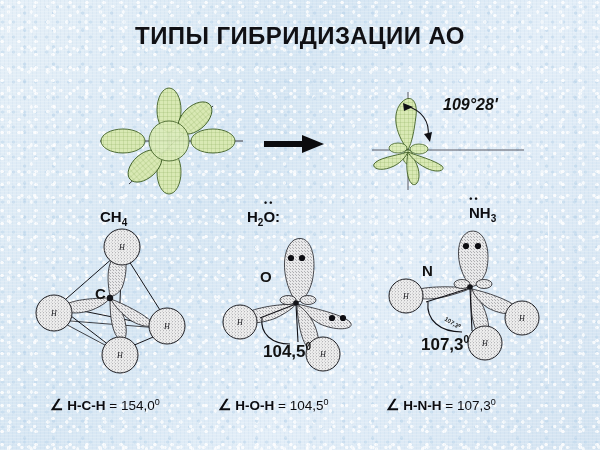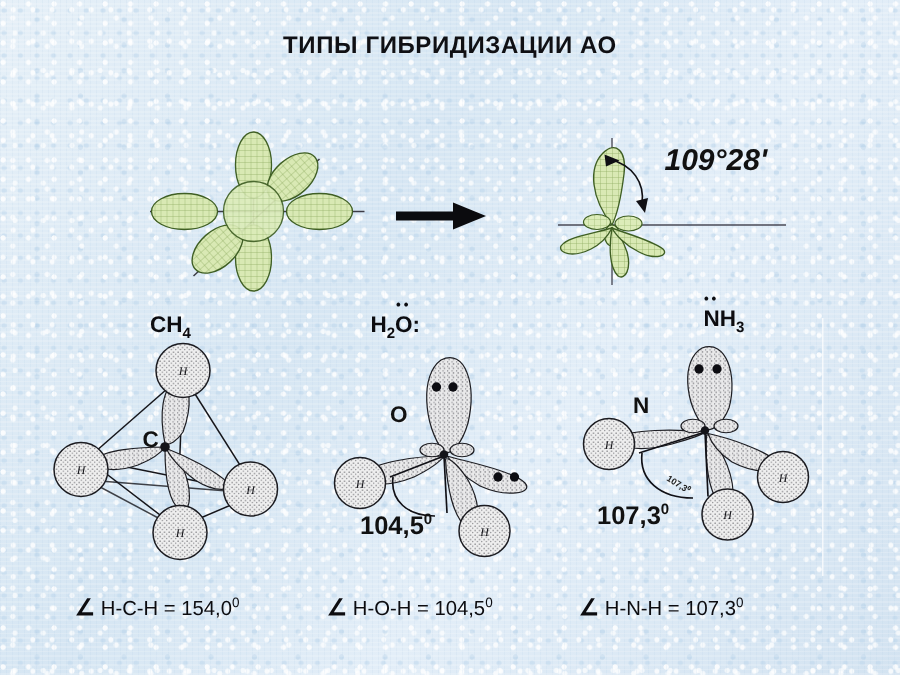--- a/index.html
+++ b/index.html
@@ -27,51 +27,51 @@
     position:absolute;inset:0;opacity:.5;pointer-events:none;
     background-image:
       repeating-linear-gradient(0deg, rgba(255,255,255,.35) 0 1px, rgba(255,255,255,0) 1px 3px),
       repeating-linear-gradient(90deg, rgba(172,201,226,.28) 0 1px, rgba(255,255,255,0) 1px 4px);
   }
   .wrap{position:absolute;inset:0;}
 
   
   #title{
     position:absolute;left:0;right:0;top:22px;text-align:center;
-    font-size:16px;font-weight:bold;color:#101014;letter-spacing:.4px;
+    font-size:24px;font-weight:bold;color:#101014;letter-spacing:.4px;
   }
   #subtitle{
     position:absolute;left:0;right:0;top:49px;text-align:center;
     font-size:19px;font-weight:bold;font-style:italic;color:#d04a1e;
   }
   #subtitle .sup{font-size:11px;vertical-align:super;font-style:italic;}
 
   
   .abs{position:absolute;white-space:nowrap;}
 
   .mol-label{font-size:15px;font-weight:bold;color:#0c0c10;}
   .mol-label .sub{font-size:10px;vertical-align:sub;}
   .dots-over{position:relative;display:inline-block;}
   .dots-over .dd{
     position:absolute;top:-7px;left:50%;transform:translateX(-50%);
     font-size:9px;letter-spacing:2px;line-height:4px;
   }
 
   .atom-sym{font-size:15px;font-weight:bold;color:#111;}
-  .angle-big{font-size:17px;font-weight:bold;color:#111;}
+  .angle-big{font-size:17px;font-weight:bold;color:#111;margin-left:23px;}
   .angle-big .deg{font-size:10px;vertical-align:super;}
   .angle-small{font-size:6px;font-weight:bold;color:#222;}
 
   .eq{font-size:13.5px;color:#0c0c10;}
-  .eq b{font-weight:normal;}
+  .eq b{font-weight:bold;}
   .eq .deg{font-size:9px;vertical-align:super;}
   .ang-gl{font-weight:bold;font-size:15px;}
 
   #label-109{
-    font-size:20px;font-weight:bold;font-style:italic;color:#111;
+    font-size:16px;font-weight:bold;font-style:italic;color:#111;
   }
 
   
   #rule-right{
     position:absolute;top:212px;left:548px;width:1px;height:172px;
     background:rgba(255,255,255,.75);
   }
 
   svg{overflow:visible;}
   .sph-txt{font-family:"Liberation Serif",serif;font-style:italic;font-size:8px;fill:#15151a;}

